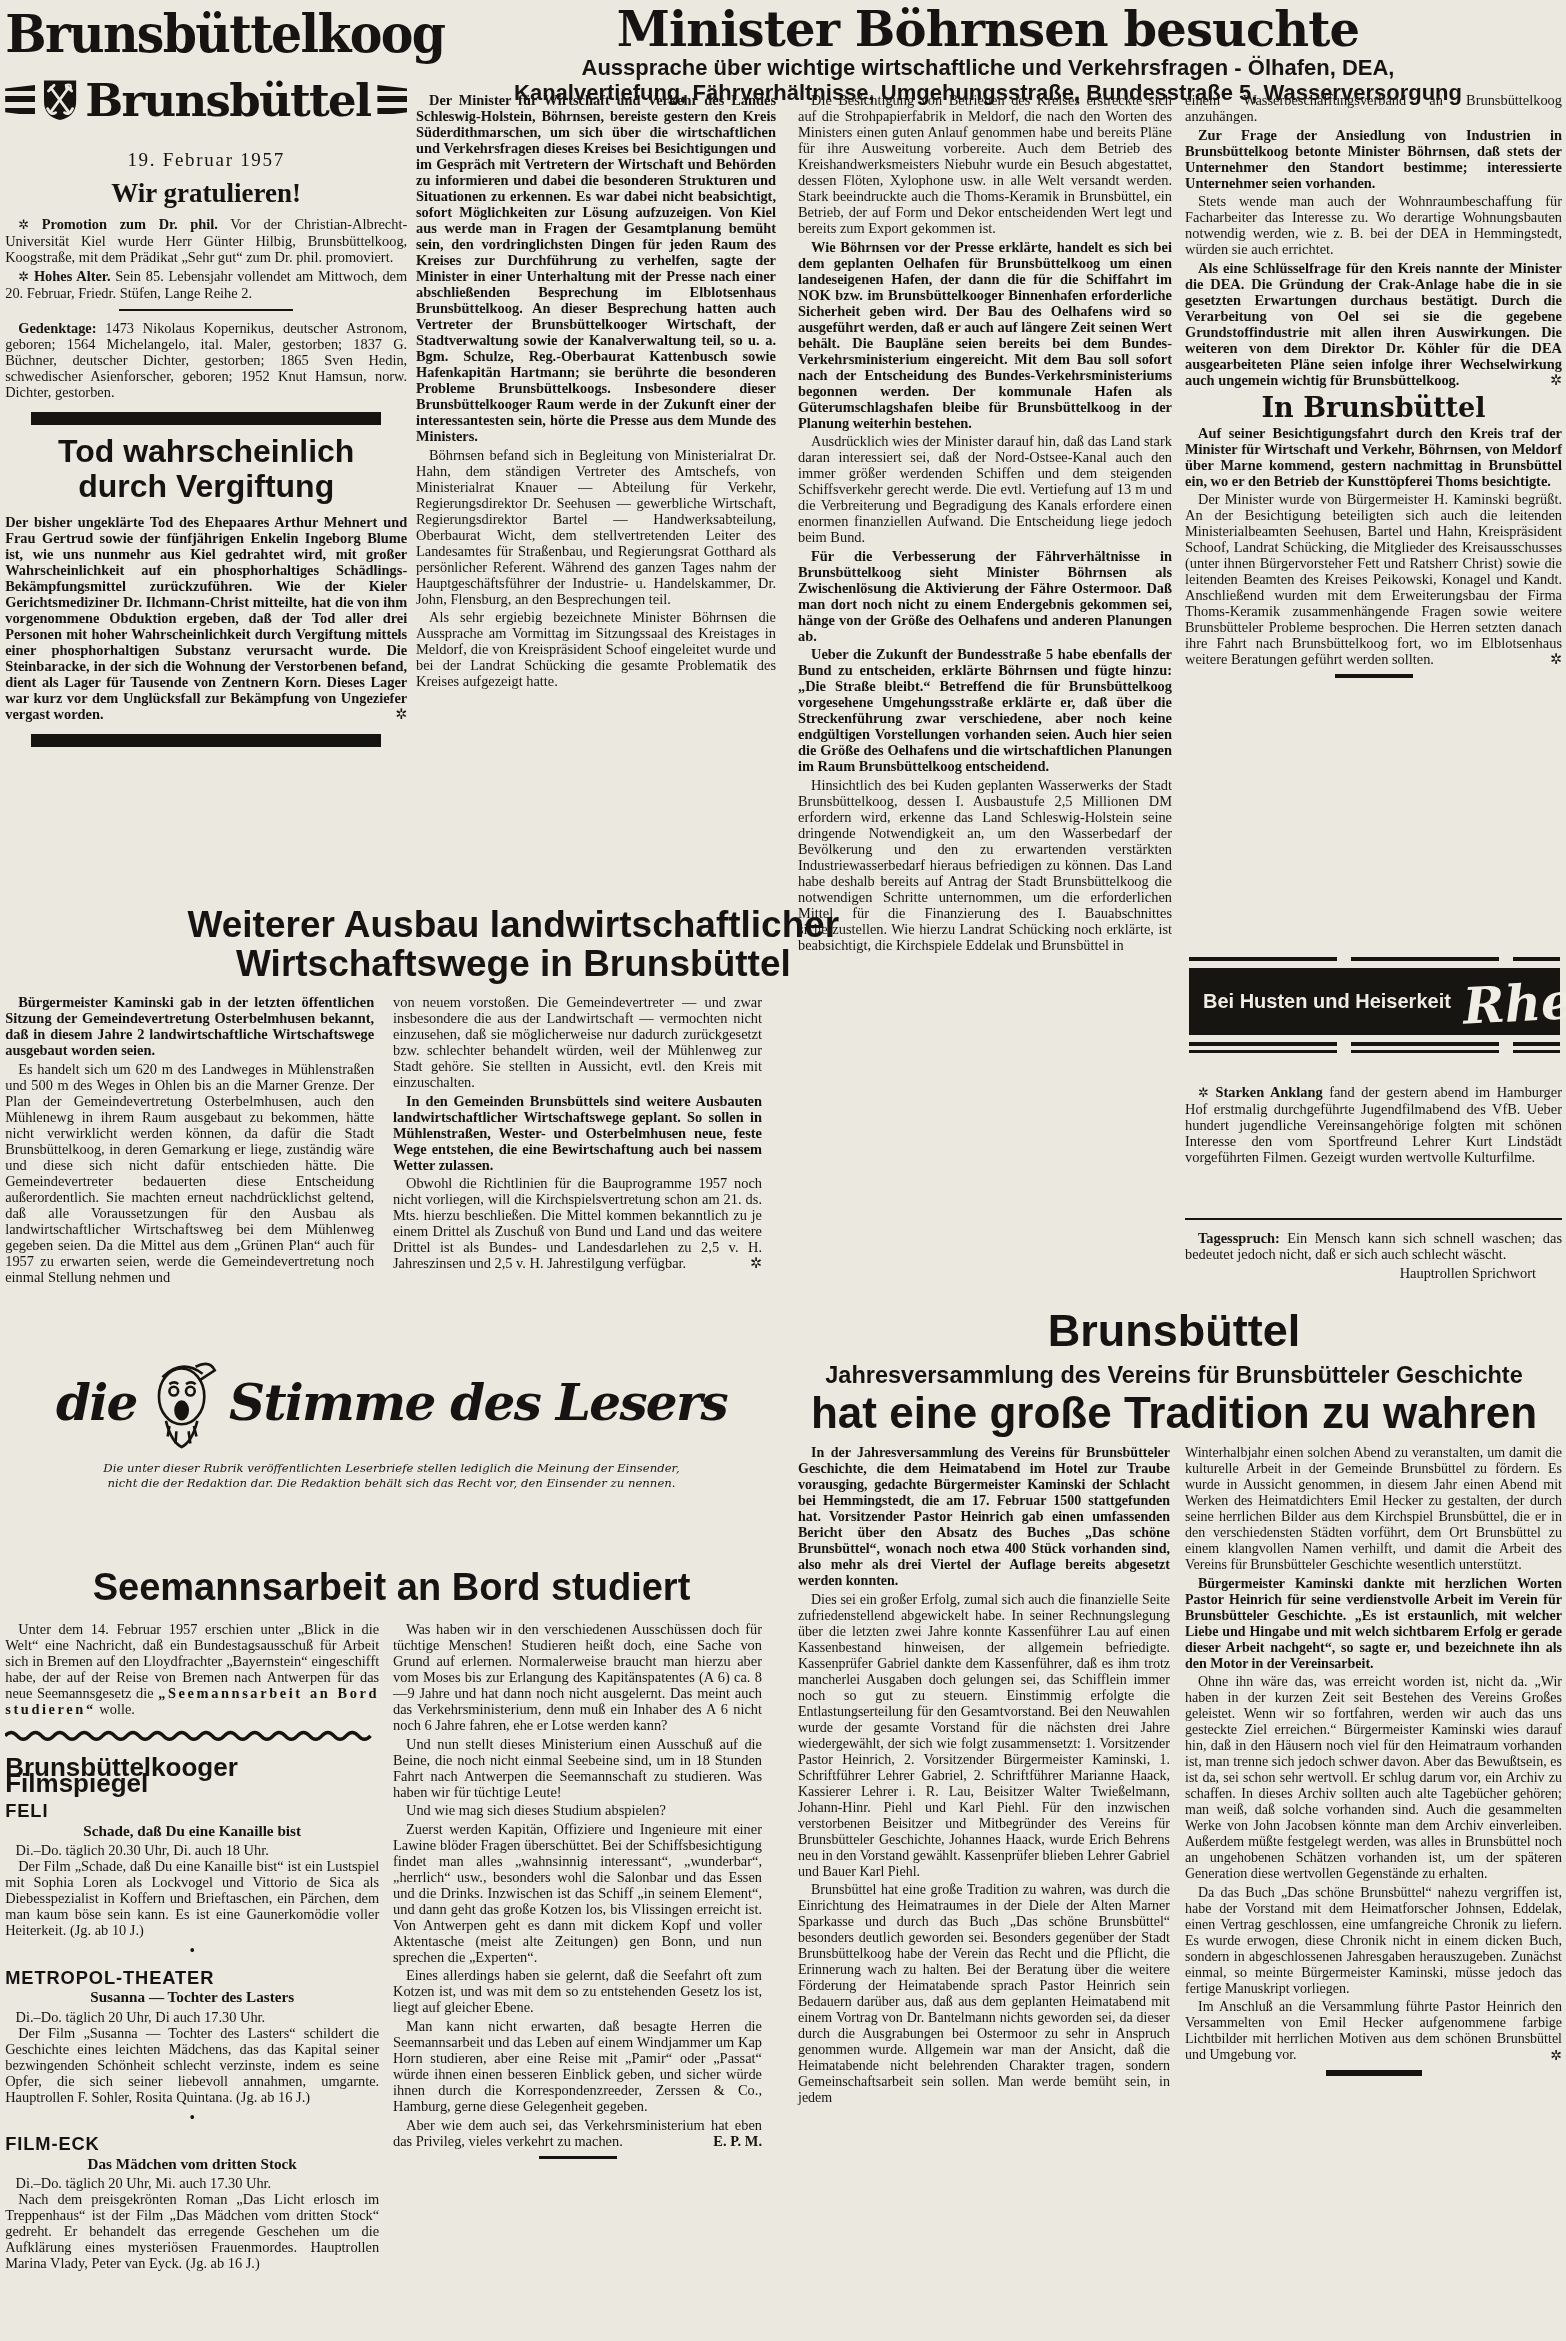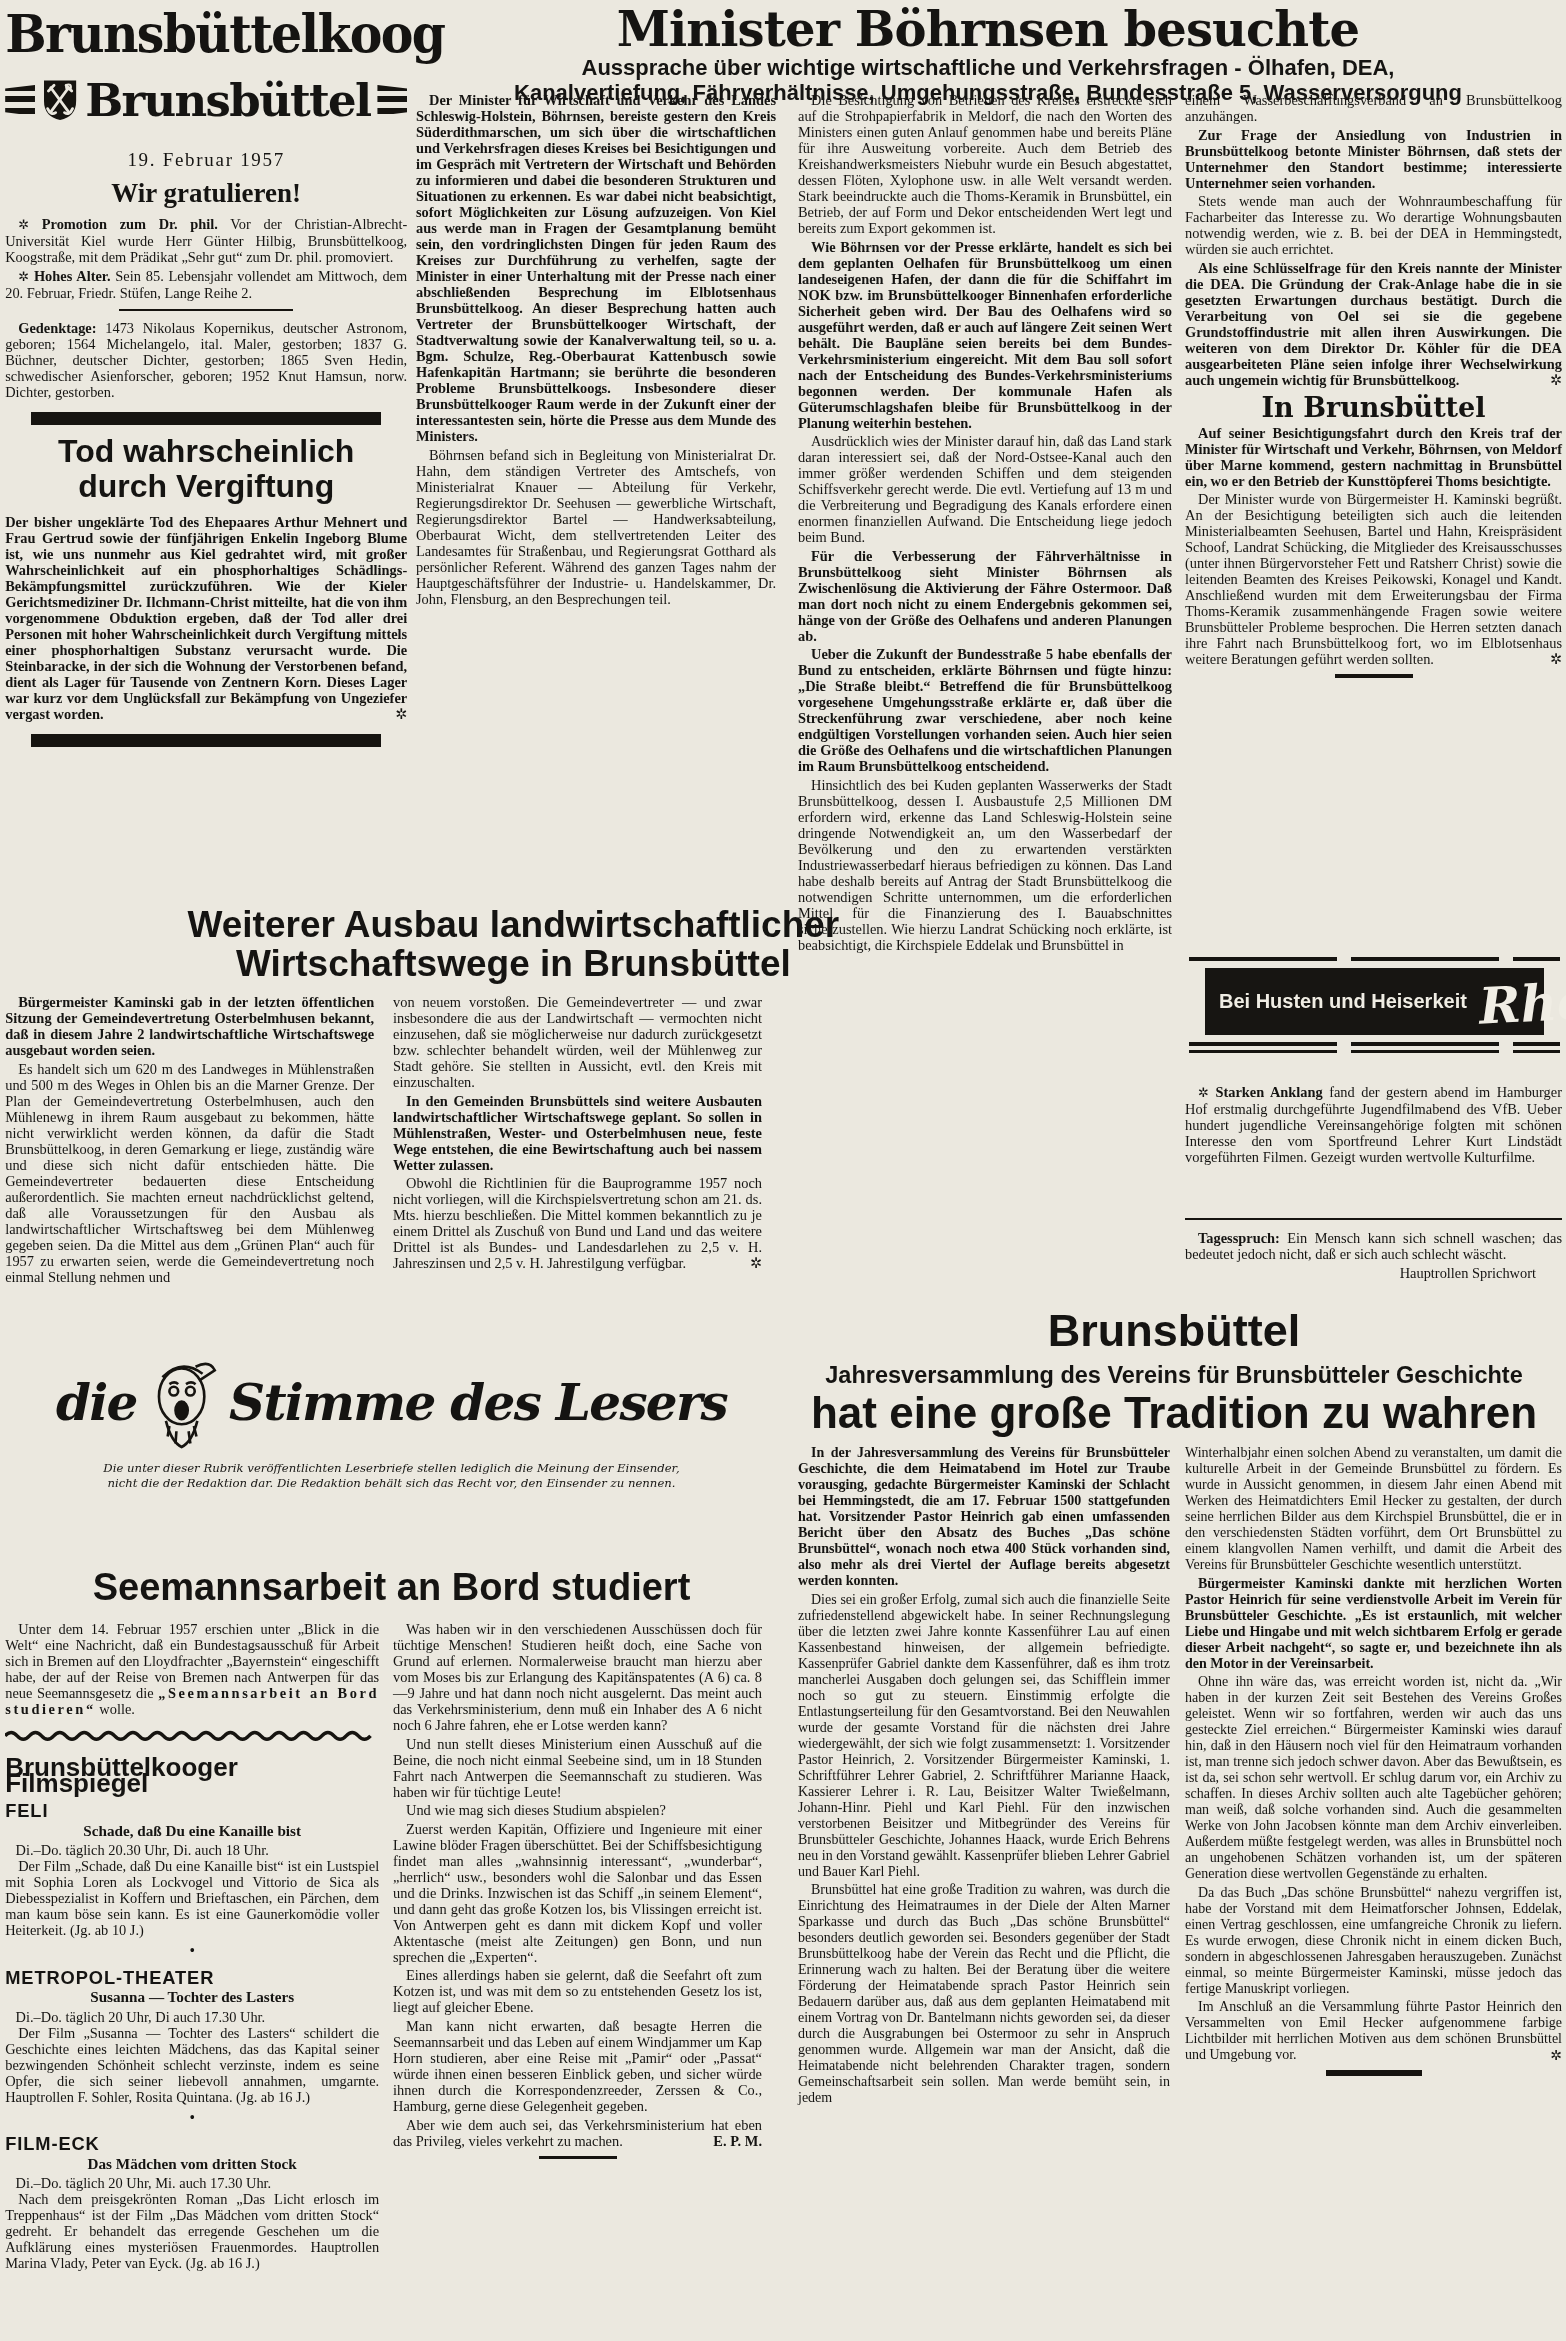--- a/index.html
+++ b/index.html
@@ -38,21 +38,21 @@
   .trad-h2{font-size:44px;line-height:48px;}
   .trad-sub{font-size:23.5px;margin-top:7px;}
   .seemann-h{font-size:38px;line-height:40px;text-align:center;}
   
   .stimme-line{display:flex;align-items:center;justify-content:center;gap:8.7px;}
   .stimme-text{font-family:"DejaVu Serif",serif;font-weight:bold;font-style:italic;font-size:50px;letter-spacing:-1.7px;}
   .stimme-disc{font-family:"DejaVu Serif",serif;font-style:italic;font-size:11.7px;line-height:15px;text-align:center;margin-top:7px;}
   
   .rule-dash{height:3.5px;background:repeating-linear-gradient(to right,#161410 0 148px,transparent 148px 162px);margin:4.4px 0;}
   .rule-dash.thin{height:2.6px;}
-  .rheila-box{background:#171512;color:#f0ede4;display:flex;align-items:center;gap:12.2px;padding:8.7px 14px;margin:7px 16px;}
+  .rheila-box{background:#171512;color:#f0ede4;display:flex;align-items:center;gap:12.2px;padding:8.7px 14px;margin:7px 0;}
   .rheila-left{font-family:"Liberation Sans",sans-serif;font-weight:bold;font-size:20px;flex:0 0 auto;}
   .rheila-brand{font-family:"DejaVu Serif",serif;font-style:italic;font-weight:bold;font-size:50px;line-height:50px;transform:rotate(-3deg);margin-left:auto;padding-right:7px;}
   
   .film-title{font-family:Liberation Sans, sans-serif;font-weight:bold;font-size:26px;margin:8.7px 0 7px 0;}
   .cinema-name{font-family:"Liberation Sans",sans-serif;font-weight:bold;font-size:18.3px;letter-spacing:0.9px;margin-top:12.2px;}
   .cinema-film{font-weight:bold;font-size:15.2px;text-align:center;margin:3.5px 0;}
   .cinema-times{text-indent:10.4px;}
   .dotsep{text-align:center;font-size:15.7px;line-height:12.2px;margin:7px 0 1.7px 0;}
   .wavy{margin:8.7px 0 5.2px 0;}
   .tagesspruch{border-top:2.6px solid #161410;padding-top:10.4px;}
@@ -109,20 +109,21 @@
 
   <div class="abs" style="left:409px;top:5.2px;width:1158px;">
     <div class="min-headline">Minister Böhrnsen besuchte</div>
     <div class="min-sub">Aussprache über wichtige wirtschaftliche und Verkehrsfragen - Ölhafen, DEA,</div>
     <div class="min-sub">Kanalvertiefung, Fährverhältnisse, Umgehungsstraße, Bundesstraße 5, Wasserversorgung</div>
   </div>
 
   <div class="abs body-text" style="left:416px;top:92px;width:360px;">
     <p class="para bold">Der Minister für Wirtschaft und Verkehr des Landes Schleswig-Holstein, Böhrnsen, bereiste gestern den Kreis Süderdithmarschen, um sich über die wirtschaftlichen und Verkehrsfragen dieses Kreises bei Besichtigungen und im Gespräch mit Vertretern der Wirtschaft und Behörden zu informieren und dabei die besonderen Strukturen und Situationen zu erkennen. Es war dabei nicht beabsichtigt, sofort Möglichkeiten zur Lösung aufzuzeigen. Von Kiel aus werde man in Fragen der Gesamtplanung bemüht sein, den vordringlichsten Dingen für jeden Raum des Kreises zur Durchführung zu verhelfen, sagte der Minister in einer Unterhaltung mit der Presse nach einer abschließenden Besprechung im Elblotsenhaus Brunsbüttelkoog. An dieser Besprechung hatten auch Vertreter der Brunsbüttelkooger Wirtschaft, der Stadtverwaltung sowie der Kanalverwaltung teil, so u. a. Bgm. Schulze, Reg.-Oberbaurat Kattenbusch sowie Hafenkapitän Hartmann; sie berührte die besonderen Probleme Brunsbüttelkoogs. Insbesondere dieser Brunsbüttelkooger Raum werde in der Zukunft einer der interessantesten sein, hörte die Presse aus dem Munde des Ministers.</p>
     <p class="para">Böhrnsen befand sich in Begleitung von Ministerialrat Dr. Hahn, dem ständigen Vertreter des Amtschefs, von Ministerialrat Knauer — Abteilung für Verkehr, Regierungsdirektor Dr. Seehusen — gewerbliche Wirtschaft, Regierungsdirektor Bartel — Handwerksabteilung, Oberbaurat Wicht, dem stellvertretenden Leiter des Landesamtes für Straßenbau, und Regierungsrat Gotthard als persönlicher Referent. Während des ganzen Tages nahm der Hauptgeschäftsführer der Industrie- u. Handelskammer, Dr. John, Flensburg, an den Besprechungen teil.</p>
+    <p class="para">Als sehr ergiebig bezeichnete Minister Böhrnsen die Aussprache am Vormittag im Sitzungssaal des Kreistages in Meldorf, die von Kreispräsident Schoof eingeleitet wurde und bei der Landrat Schücking die gesamte Problematik des Kreises aufgezeigt hatte.</p>
   </div>
 
   <div class="abs body-text" style="left:798px;top:92px;width:374px;">
     <p class="para">Die Besichtigung von Betrieben des Kreises erstreckte sich auf die Strohpapierfabrik in Meldorf, die nach den Worten des Ministers einen guten Anlauf genommen habe und bereits Pläne für ihre Ausweitung vorbereite. Auch dem Betrieb des Kreishandwerksmeisters Niebuhr wurde ein Besuch abgestattet, dessen Flöten, Xylophone usw. in alle Welt versandt werden. Stark beeindruckte auch die Thoms-Keramik in Brunsbüttel, ein Betrieb, der auf Form und Dekor entscheidenden Wert legt und bereits zum Export gekommen ist.</p>
     <p class="para bold">Wie Böhrnsen vor der Presse erklärte, handelt es sich bei dem geplanten Oelhafen für Brunsbüttelkoog um einen landeseigenen Hafen, der dann die für die Schiffahrt im NOK bzw. im Brunsbüttelkooger Binnenhafen erforderliche Sicherheit geben wird. Der Bau des Oelhafens wird so ausgeführt werden, daß er auch auf längere Zeit seinen Wert behält. Die Baupläne seien bereits bei dem Bundes-Verkehrsministerium eingereicht. Mit dem Bau soll sofort nach der Entscheidung des Bundes-Verkehrsministeriums begonnen werden. Der kommunale Hafen als Güterumschlagshafen bleibe für Brunsbüttelkoog in der Planung weiterhin bestehen.</p>
     <p class="para">Ausdrücklich wies der Minister darauf hin, daß das Land stark daran interessiert sei, daß der Nord-Ostsee-Kanal auch den immer größer werdenden Schiffen und dem steigenden Schiffsverkehr gerecht werde. Die evtl. Vertiefung auf 13 m und die Verbreiterung und Begradigung des Kanals erfordere einen enormen finanziellen Aufwand. Die Entscheidung liege jedoch beim Bund.</p>
     <p class="para bold">Für die Verbesserung der Fährverhältnisse in Brunsbüttelkoog sieht Minister Böhrnsen als Zwischenlösung die Aktivierung der Fähre Ostermoor. Daß man dort noch nicht zu einem Endergebnis gekommen sei, hänge von der Größe des Oelhafens und anderen Planungen ab.</p>
     <p class="para bold">Ueber die Zukunft der Bundesstraße 5 habe ebenfalls der Bund zu entscheiden, erklärte Böhrnsen und fügte hinzu: „Die Straße bleibt.“ Betreffend die für Brunsbüttelkoog vorgesehene Umgehungsstraße erklärte er, daß über die Streckenführung zwar verschiedene, aber noch keine endgültigen Vorstellungen vorhanden seien. Auch hier seien die Größe des Oelhafens und die wirtschaftlichen Planungen im Raum Brunsbüttelkoog entscheidend.</p>
     <p class="para">Hinsichtlich des bei Kuden geplanten Wasserwerks der Stadt Brunsbüttelkoog, dessen I. Ausbaustufe 2,5 Millionen DM erfordern wird, erkenne das Land Schleswig-Holstein seine dringende Notwendigkeit an, um den Wasserbedarf der Bevölkerung und den zu erwartenden verstärkten Industriewasserbedarf hieraus befriedigen zu können. Das Land habe deshalb bereits auf Antrag der Stadt Brunsbüttelkoog die notwendigen Schritte unternommen, um die erforderlichen Mittel für die Finanzierung des I. Bauabschnittes sicherzustellen. Wie hierzu Landrat Schücking noch erklärte, ist beabsichtigt, die Kirchspiele Eddelak und Brunsbüttel in</p>
   </div>

